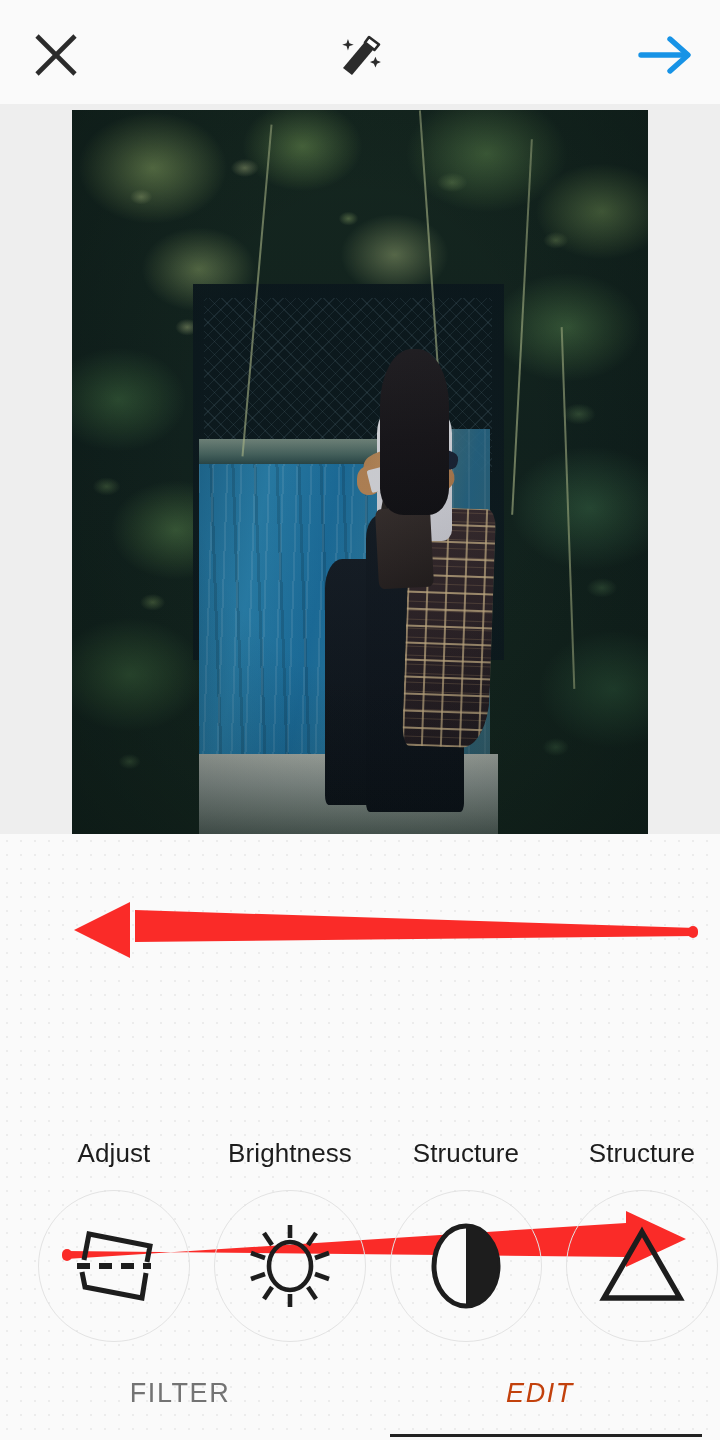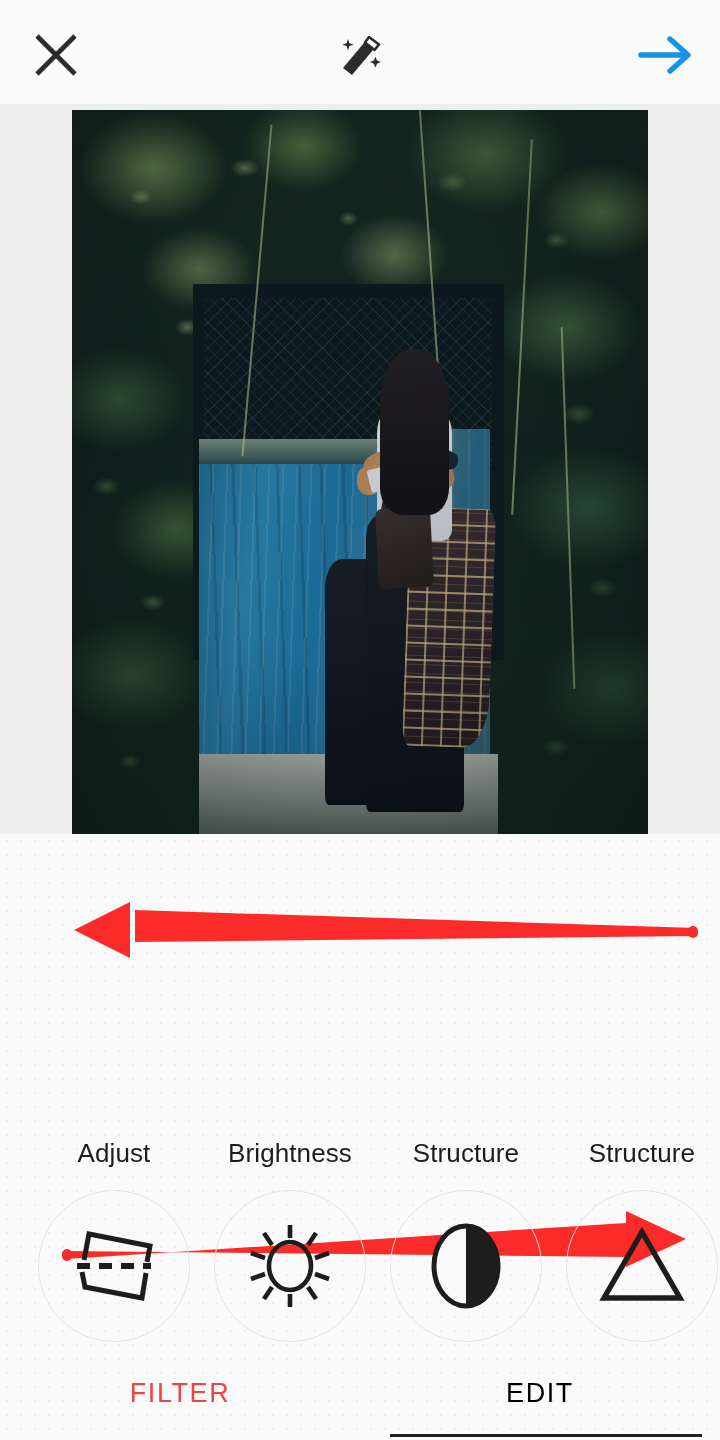--- a/index.html
+++ b/index.html
@@ -281,22 +281,22 @@
     display:flex;
   }
   .tab {
     flex:1;
     display:flex; align-items:flex-start; justify-content:center;
     padding-top:12px;
     font-size:27px;
     letter-spacing:1.6px;
     cursor:pointer;
   }
-  .tab-inactive { color:#ef4444;text-align:center; }
-  .tab-active   { color:#000000; }
+  .tab-inactive { color:#737373;text-align:center; }
+  .tab-active   { color:#c2410c;font-style:italic; }
   .tab-underline {
     position:absolute; left:390px; top:1434px;
     width:312px; height:3px;
     background:#222222;
   }
 </style>
 </head>
 <body>
 
 <div id="app">

